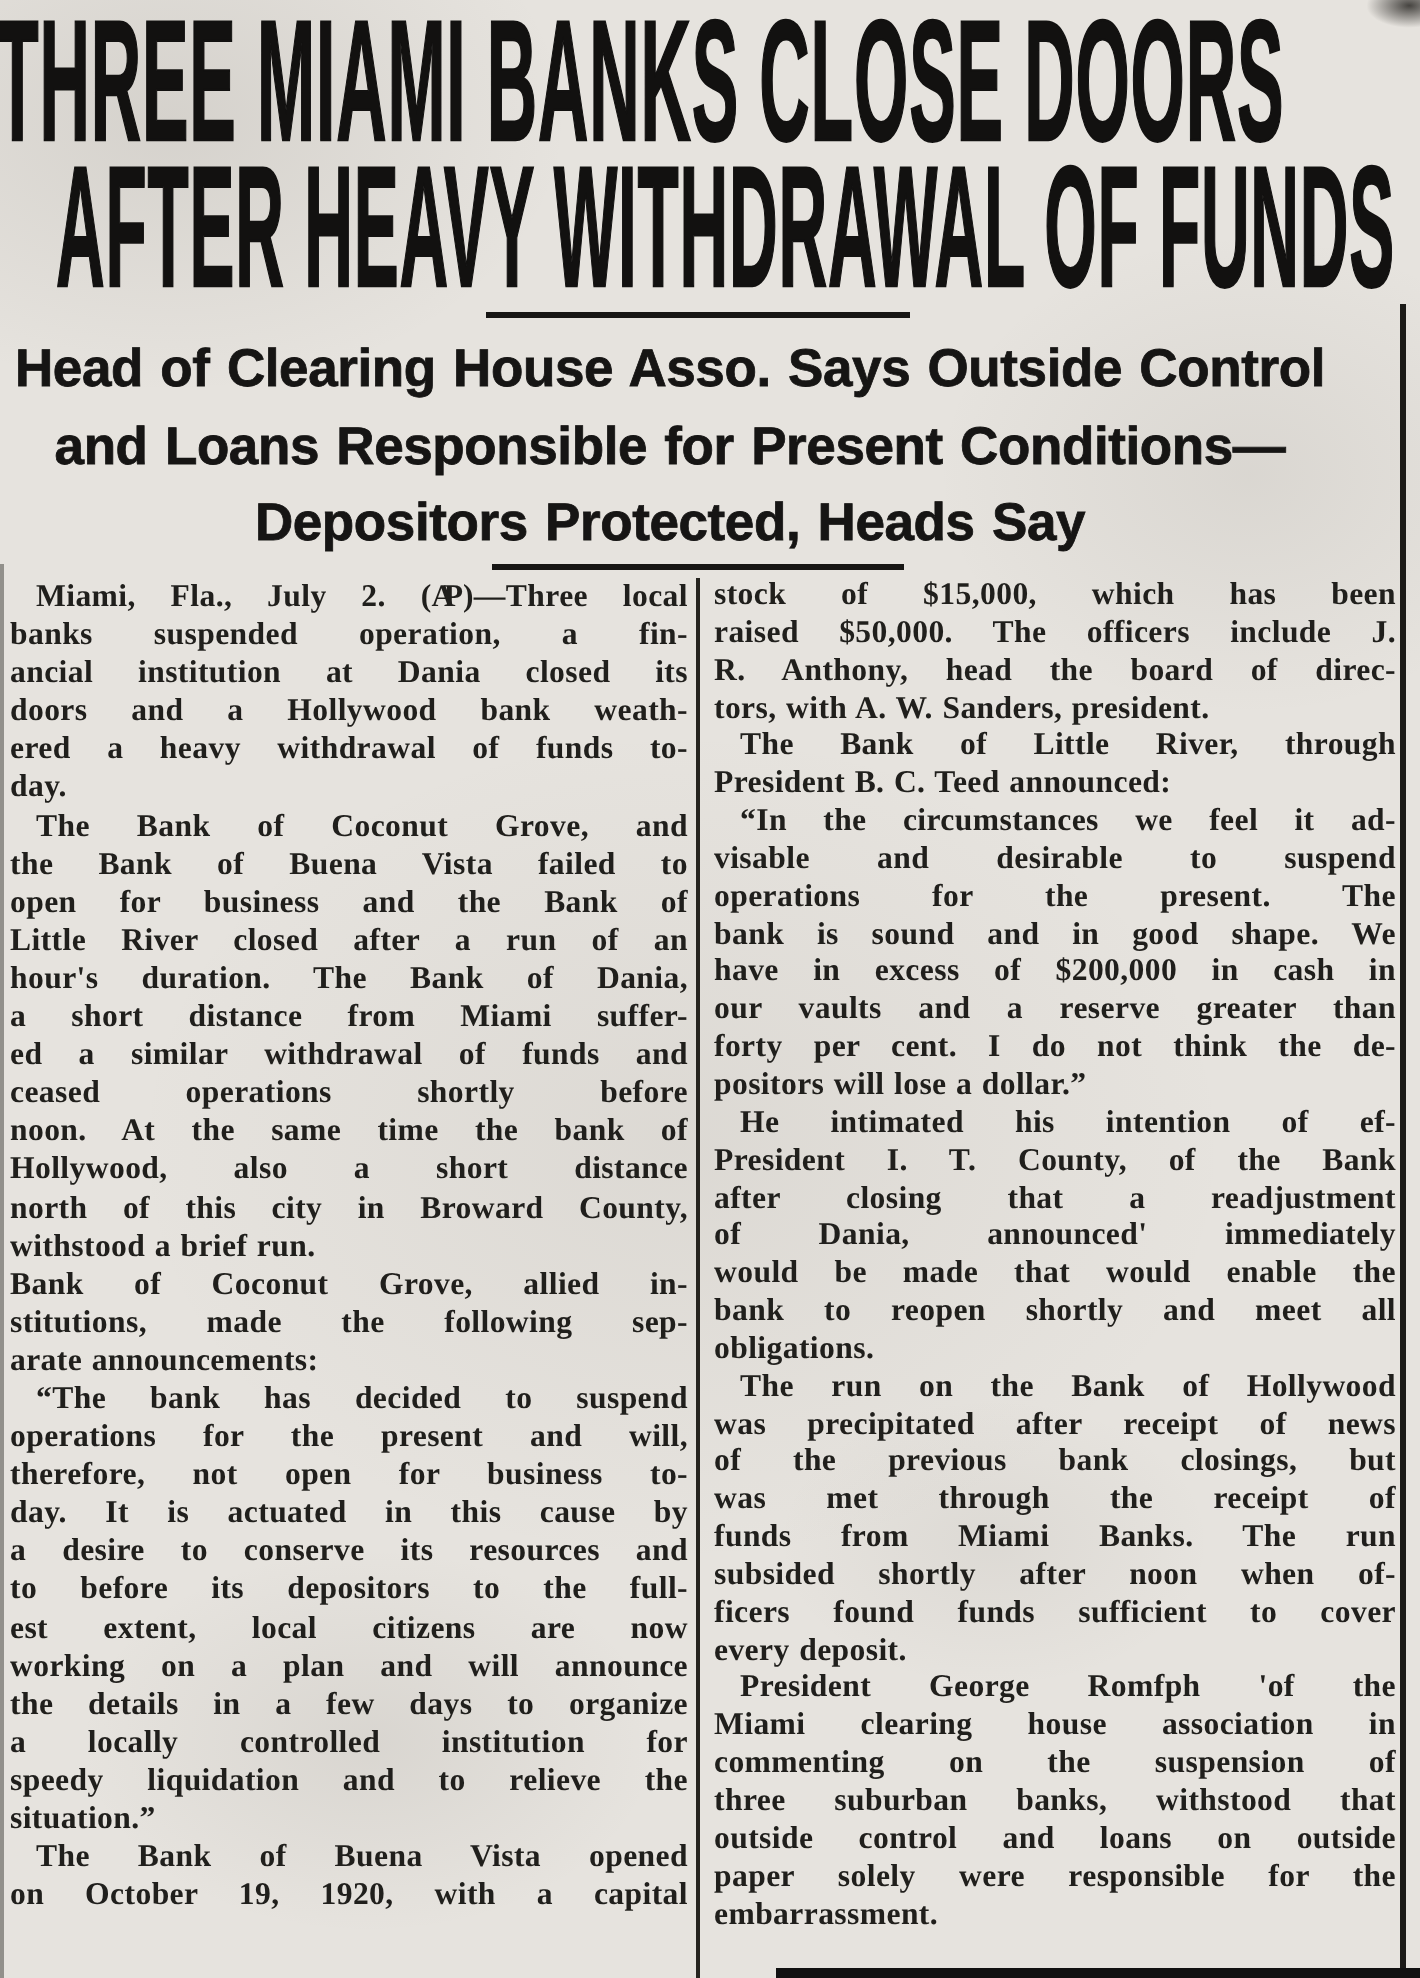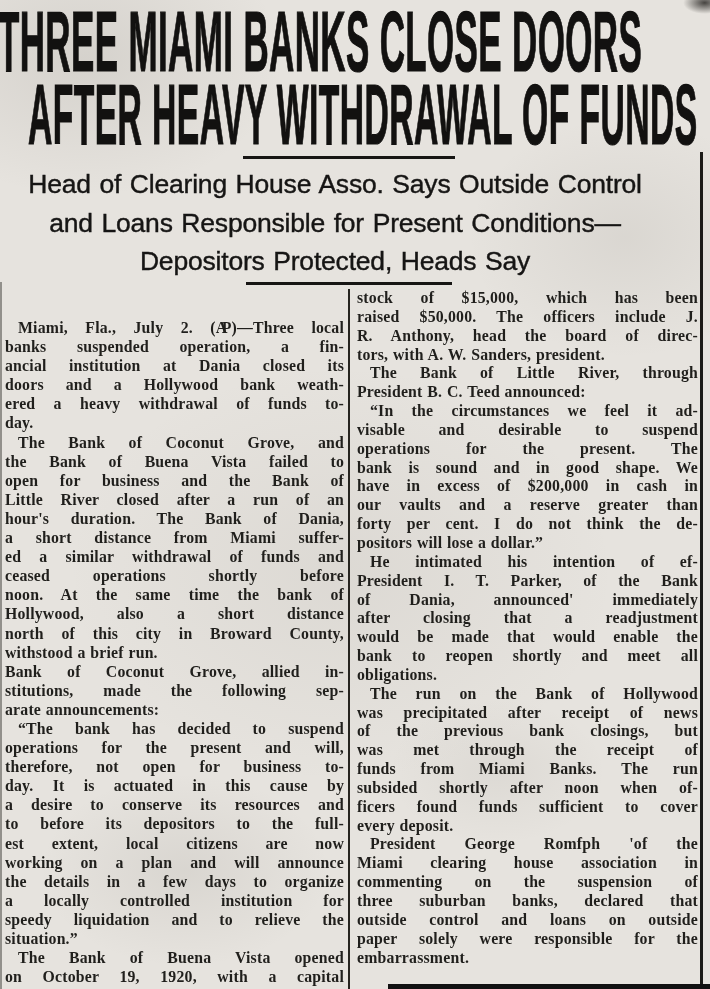--- a/index.html
+++ b/index.html
@@ -33,29 +33,29 @@
 
   
   .rule { position:absolute; background:#171614; }
   .rule-top    { top:156px; left:243px; width:212px; height:3px; }
   .rule-bottom { top:282px; left:246px; width:206px; height:3px; }
 
   
   .subhead {
     position:absolute; top:165px; left:0; width:670px; text-align:center;
     font-family:"Liberation Sans","DejaVu Sans",sans-serif;
-    font-weight:normal; font-size:26.5px; line-height:38.5px;
+    font-weight:bold; font-size:26.5px; line-height:38.5px;
     letter-spacing:-0.2px; word-spacing:1.5px; color:#161514;
     -webkit-text-stroke:0.4px #161514;
   }
 
   
   .body-wrap { position:absolute; top:289px; left:0; width:710px; }
   .column { position:absolute; top:0; }
-  .col-left  { left:5px;   width:339px;margin-top:29px; }
+  .col-left  { left:5px;   width:339px; }
   .col-right { left:357px; width:341px; }
   .line {
     font-size:15.8px; line-height:19.1px; font-weight:bold;
     letter-spacing:0.2px; word-spacing:0.6px;
     text-align:justify; text-align-last:justify;
     white-space:normal; color:#201f1c;
   }
   .col-right .line { line-height:18.85px; }
   .line.para-end { text-align-last:left; }
   .line.indent { text-indent:13px; }
@@ -140,38 +140,38 @@
         <div class="line para-end">President B. C. Teed announced:</div>
         <div class="line indent">“In the circumstances we feel it ad-</div>
         <div class="line">visable and desirable to suspend</div>
         <div class="line">operations for the present. The</div>
         <div class="line">bank is sound and in good shape. We</div>
         <div class="line">have in excess of $200,000 in cash in</div>
         <div class="line">our vaults and a reserve greater than</div>
         <div class="line">forty per cent. I do not think the de-</div>
         <div class="line para-end">positors will lose a dollar.”</div>
         <div class="line indent">He intimated his intention of ef-</div>
-        <div class="line">President I. T. Parker, of the Bank</div>
+        <div class="line">President I. T. County, of the Bank</div>
+        <div class="line">after closing that a readjustment</div>
         <div class="line">of Dania, announced' immediately</div>
-        <div class="line">after closing that a readjustment</div>
         <div class="line">would be made that would enable the</div>
         <div class="line">bank to reopen shortly and meet all</div>
         <div class="line para-end">obligations.</div>
         <div class="line indent">The run on the Bank of Hollywood</div>
         <div class="line">was precipitated after receipt of news</div>
         <div class="line">of the previous bank closings, but</div>
         <div class="line">was met through the receipt of</div>
         <div class="line">funds from Miami Banks. The run</div>
         <div class="line">subsided shortly after noon when of-</div>
         <div class="line">ficers found funds sufficient to cover</div>
         <div class="line para-end">every deposit.</div>
         <div class="line indent">President George Romfph 'of the</div>
         <div class="line">Miami clearing house association in</div>
         <div class="line">commenting on the suspension of</div>
-        <div class="line">three suburban banks, declared that</div>
+        <div class="line">three suburban banks, withstood that</div>
         <div class="line">outside control and loans on outside</div>
         <div class="line">paper solely were responsible for the</div>
         <div class="line para-end">embarrassment.</div>
       </div>
   </div>
 
   <div class="col-divider"></div>
   <div class="edge-right"></div>
   <div class="edge-left"></div>
   <div class="bottom-bar"></div>

